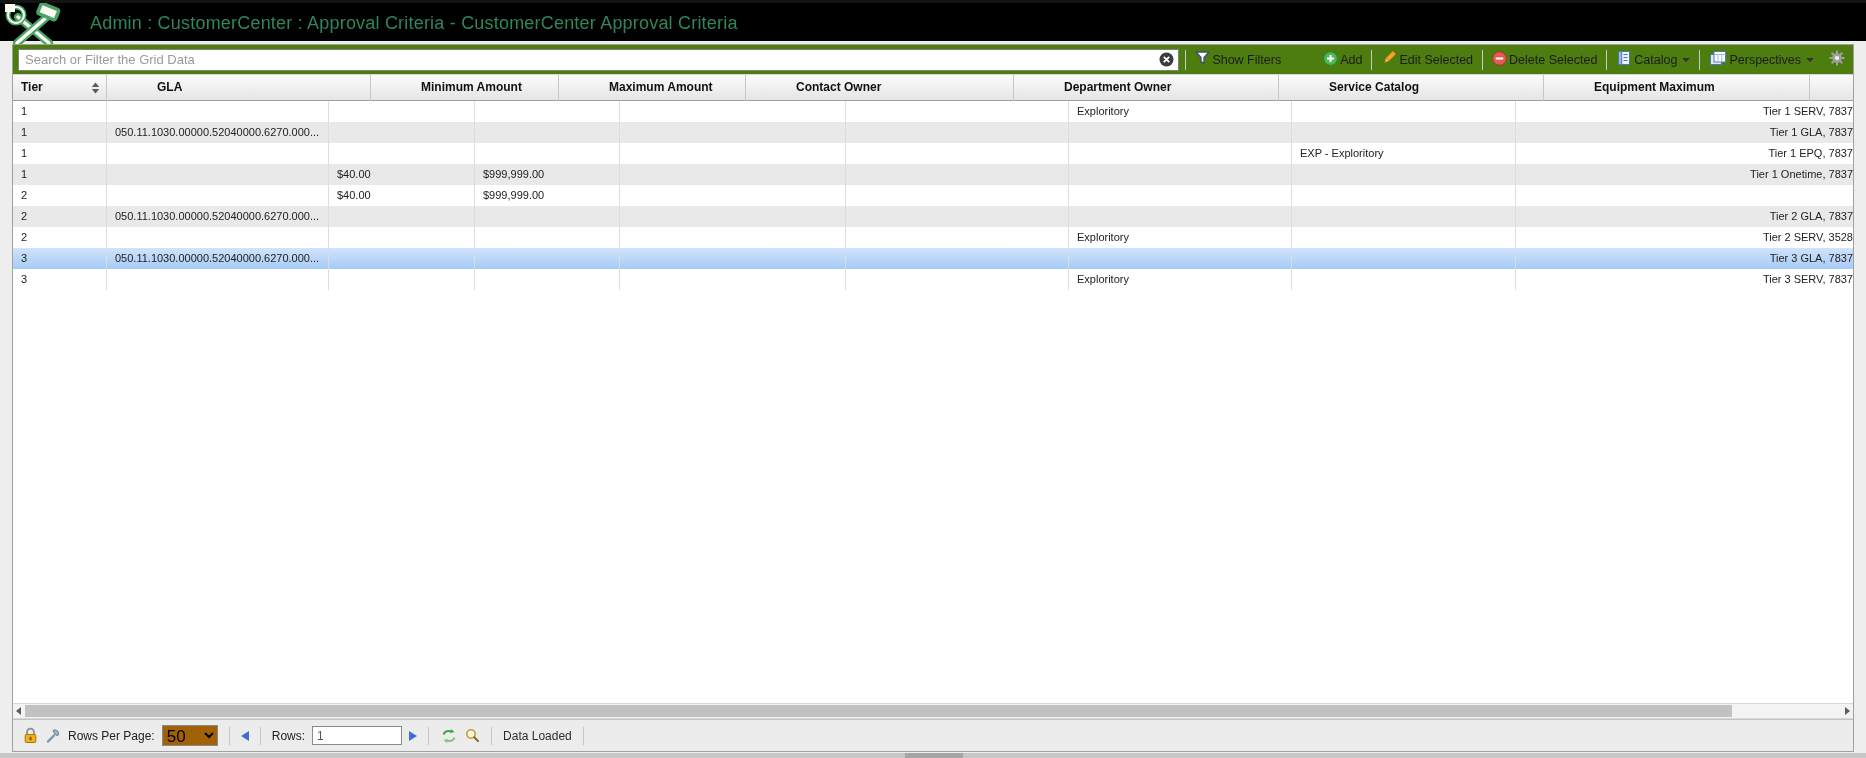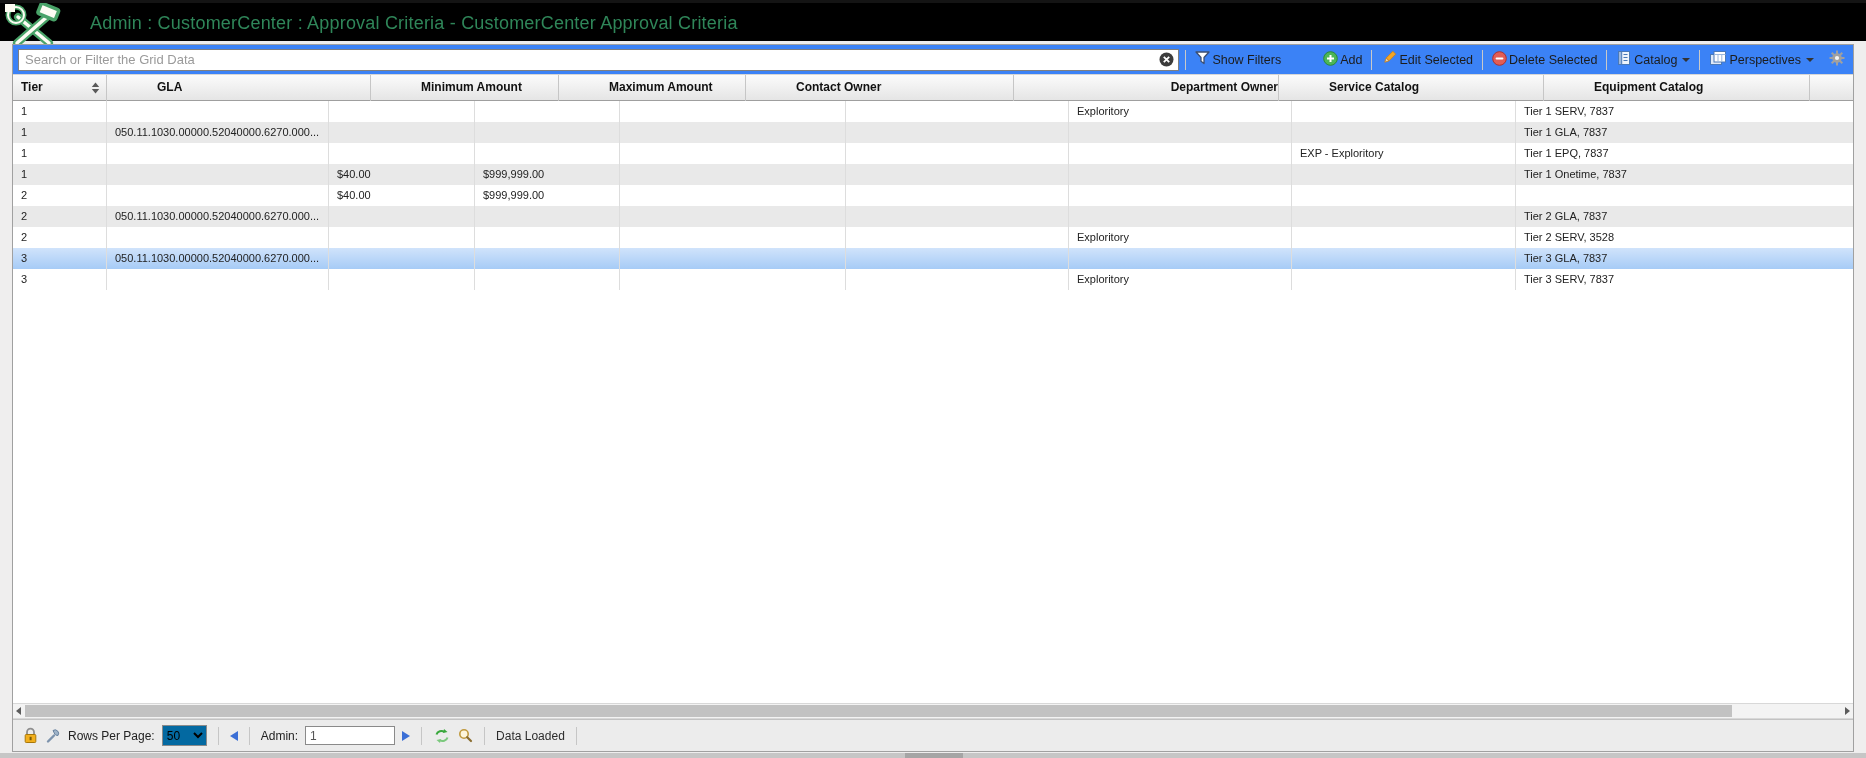--- a/index.html
+++ b/index.html
@@ -11,21 +11,21 @@
     background:#000000; border-top:3px solid #141414; }
   .app-icon { position:absolute; left:4px; top:0; }
   .page-title { position:absolute; left:90px; top:10px; font-size:18px;
     color:#2f8659; letter-spacing:.2px; white-space:nowrap; }
 
   
   .panel { position:absolute; left:12px; top:44px; width:1842px; height:708px;
     background:#fff; border:1px solid #a0a0a0; display:flex; flex-direction:column; }
 
   
-  .toolbar { height:30px; flex:0 0 30px; background:#3b82f6; border-bottom:1px solid #d6d6d6;
+  .toolbar { height:30px; flex:0 0 30px; background:#4d7c0f; border-bottom:1px solid #d6d6d6;
     display:flex; align-items:center; padding:0 8px 0 5px; gap:6px; }
   .search-wrap { flex:1 1 auto; position:relative; height:22px; }
   .search-wrap input { width:100%; height:22px; border:1px solid #7f7f7f; background:#fff;
     font-size:13px; padding:0 24px 0 6px; color:#333; outline:none;
     font-family:"Liberation Sans",sans-serif; }
   .search-wrap input::placeholder { color:#9a9a9a; }
   .clear-btn { position:absolute; right:5px; top:3.5px; cursor:pointer; }
   .tbtn { display:flex; align-items:center; gap:2px; font-size:12.5px; color:#1c1c1c;
     white-space:nowrap; cursor:pointer; padding:2px 3px; }
   .tsep { width:1px; height:20px; background:#c9c9c9; flex:0 0 1px; }
@@ -43,39 +43,39 @@
   .hcell.flexcol { flex:1 1 auto; border-right:none; }
   .sorticon { position:absolute; right:6px; top:7px; }
 
   
   .grid-body { flex:1 1 auto; background:#fff; overflow:hidden; }
   .grow { display:flex; background:#fff; height:21px; }
   .grow.alt { background:#e9e9e9; }
   .grow.sel { background:linear-gradient(#d0e3fb,#a6cbf6); }
   .gcell { height:21px; line-height:21px; font-size:11px; color:#222; padding-left:8px;
     border-right:1px solid #ddd; white-space:nowrap; overflow:hidden; flex:0 0 auto; }
-  .gcell.flexcol { flex:1 1 auto; border-right:none; }
+  .gcell.flexcol { flex:1 1 auto; border-right:none;text-align:right; }
 
   
   .hscroll { flex:0 0 16px; height:16px; background:#f3f3f3; border-top:1px solid #d8d8d8;
     border-bottom:1px solid #d8d8d8; display:flex; align-items:center; padding:0 3px; }
   .harrow { width:0; height:0; flex:0 0 auto; cursor:pointer; }
   .harrow.left  { border-top:4px solid transparent; border-bottom:4px solid transparent;
     border-right:5px solid #5c5c5c; margin-right:4px; }
   .harrow.right { border-top:4px solid transparent; border-bottom:4px solid transparent;
     border-left:5px solid #5c5c5c; margin-left:4px; }
   .htrack { flex:1 1 auto; height:12px; position:relative; }
   .hthumb { position:absolute; left:0; top:0; height:12px; width:94%; background:#c2c2c2; }
 
   
   .footer { flex:0 0 32px; height:32px; background:#ececec; border-top:1px solid #c2c2c2;
     display:flex; align-items:center; padding:0 10px; gap:7px; font-size:12px; color:#222; }
   .vsep { width:1px; height:18px; background:#c6c6c6; flex:0 0 1px; margin:0 4px; }
-  .footer select { height:21px; width:45px; font-size:12px; border:1px solid #8a8a8a;
-    background:#0369a1; font-family:"Liberation Sans",sans-serif; }
+  .footer select { height:21px; width:56px; font-size:17px; border:1px solid #8a8a8a;
+    background:#a16207; font-family:"Liberation Sans",sans-serif; }
   .footer input { width:90px; height:19px; border:1px solid #8a8a8a; font-size:12px;
     padding:0 4px; color:#555; background:#fff; font-family:"Liberation Sans",sans-serif; }
   .tri { width:0; height:0; cursor:pointer; }
   .tri.prev { border-top:5px solid transparent; border-bottom:5px solid transparent;
     border-right:8px solid #3b6fd6; }
   .tri.next { border-top:5px solid transparent; border-bottom:5px solid transparent;
     border-left:8px solid #3b6fd6; }
   .status { color:#2c2c2c; }
   .ficon { cursor:pointer; display:flex; align-items:center; }
 
@@ -210,23 +210,23 @@
 
   <div class="grid-header">
       <div class="hcell" style="width: 94px;"><span>Tier</span><svg class="sorticon" width="9" height="12" viewBox="0 0 9 12">
           <path d="M4.5 0.5 L8.2 5 H0.8 z" fill="#5a5a5a"></path>
           <path d="M4.5 11.5 L0.8 7 H8.2 z" fill="#5a5a5a"></path>
         </svg></div>
       <div class="hcell" style="width: 222px;"><span>GLA</span></div>
       <div class="hcell" style="width: 146px;"><span>Minimum Amount</span></div>
       <div class="hcell" style="width: 145px;"><span>Maximum Amount</span></div>
       <div class="hcell" style="width: 226px;"><span>Contact Owner</span></div>
-      <div class="hcell" style="width: 223px; text-align: right;"><span>Department Owner</span></div>
+      <div class="hcell" style="width: 223px;"><span>Department Owner</span></div>
       <div class="hcell" style="width: 223px;"><span>Service Catalog</span></div>
-      <div class="hcell" style="width: 224px;"><span>Equipment Catalog</span></div>
+      <div class="hcell" style="width: 224px;"><span>Equipment Maximum</span></div>
       <div class="hcell flexcol"><span>Approvers</span></div>
     </div>
 
   <div class="grid-body">
       <div class="grow">
         <div class="gcell" style="width: 94px;">1</div>
         <div class="gcell" style="width: 222px;"></div>
         <div class="gcell" style="width: 146px;"></div>
         <div class="gcell" style="width: 145px;"></div>
         <div class="gcell" style="width: 226px;"></div>
@@ -344,21 +344,21 @@
       <svg width="16" height="16" viewBox="0 0 16 16">
         <path d="M3 13.5 L9 7.5" stroke="#7d93ad" stroke-width="2.4" stroke-linecap="round"></path>
         <path d="M8 2.5 a3.6 3.6 0 0 1 5 5 l-2.2 -0.4 -1 -1 z" fill="#9fb3c8" stroke="#5f7a99" stroke-width="0.9"></path>
       </svg>
     </span>
     <span>Rows Per Page:</span>
     <select><option>50</option></select>
     <span class="vsep"></span>
     <span class="tri prev"></span>
     <span class="vsep"></span>
-    <span>Admin:</span>
+    <span>Rows:</span>
     <input type="text" value="1" style="">
     <span class="tri next"></span>
     <span class="vsep"></span>
     <span class="ficon">
       <svg width="18" height="16" viewBox="0 0 18 16">
         <path d="M3.5 6.5 a5 4.5 0 0 1 8 -2.5" fill="none" stroke="#3aa83d" stroke-width="2"></path>
         <path d="M11 1 l3.5 3 -4.3 1 z" fill="#3aa83d"></path>
         <path d="M14.5 9.5 a5 4.5 0 0 1 -8 2.5" fill="none" stroke="#7cc97e" stroke-width="2"></path>
         <path d="M7 15 l-3.5 -3 4.3 -1 z" fill="#7cc97e"></path>
       </svg>

